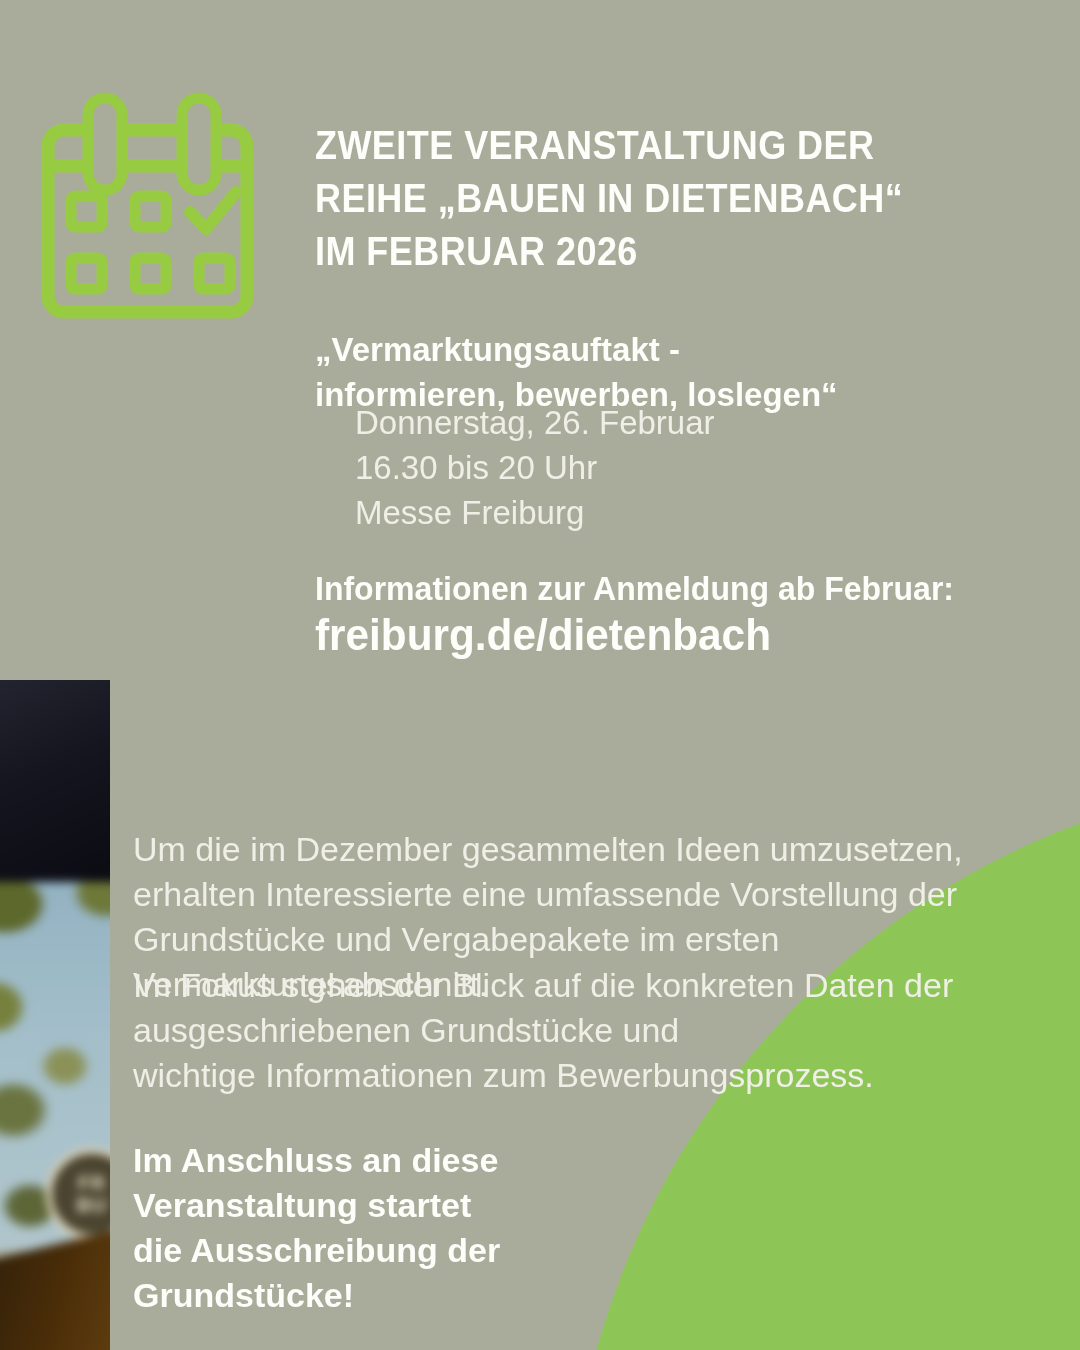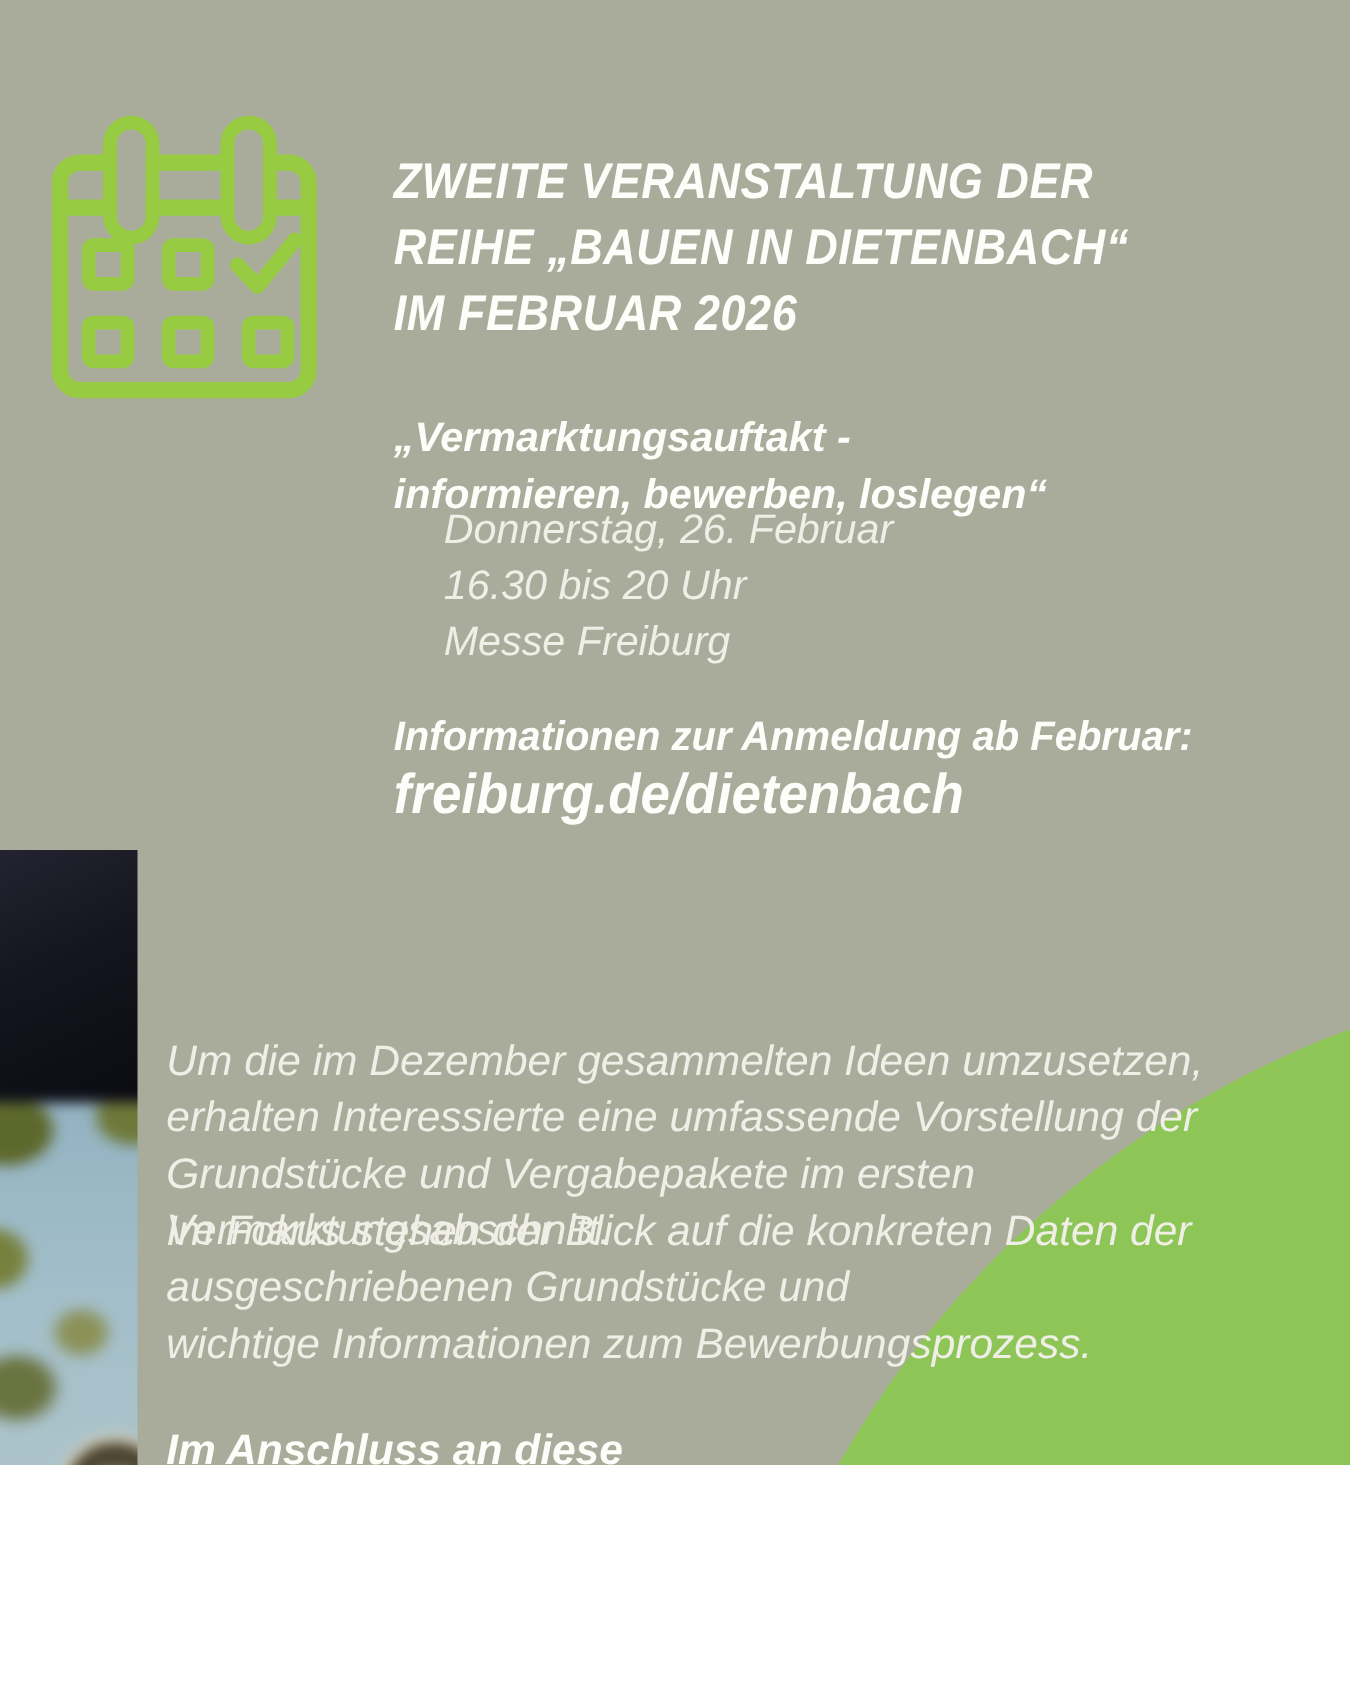--- a/index.html
+++ b/index.html
@@ -6,22 +6,22 @@
     --bg:#AAAC9B;
     --accent:#97CB41;
     --circle:#8DC556;
     --text-strong:#FDFDFA;
     --text-soft:#F0EFE7;
   }
   *{margin:0;padding:0;box-sizing:border-box;}
   html,body{width:1080px;height:1350px;}
   body{font-family:"Liberation Sans", sans-serif;}
   .stage{
-    position:relative;width:1080px;height:1172px;
-    background:var(--bg);overflow:hidden;font-style:italic;
+    position:relative;width:1080px;height:1350px;
+    background:var(--bg);overflow:hidden;
   }
   
   .green-circle{
     position:absolute;left:568px;top:774px;width:1572px;height:1572px;
     border-radius:50%;background:var(--circle);
   }
   
   .photo{position:absolute;left:0;top:680px;width:110px;height:670px;overflow:hidden;}
   .ph-blur{position:absolute;left:-12px;top:-12px;width:140px;height:694px;filter:blur(5px);}
   .ph-dark{position:absolute;left:0;top:0;width:140px;height:218px;

